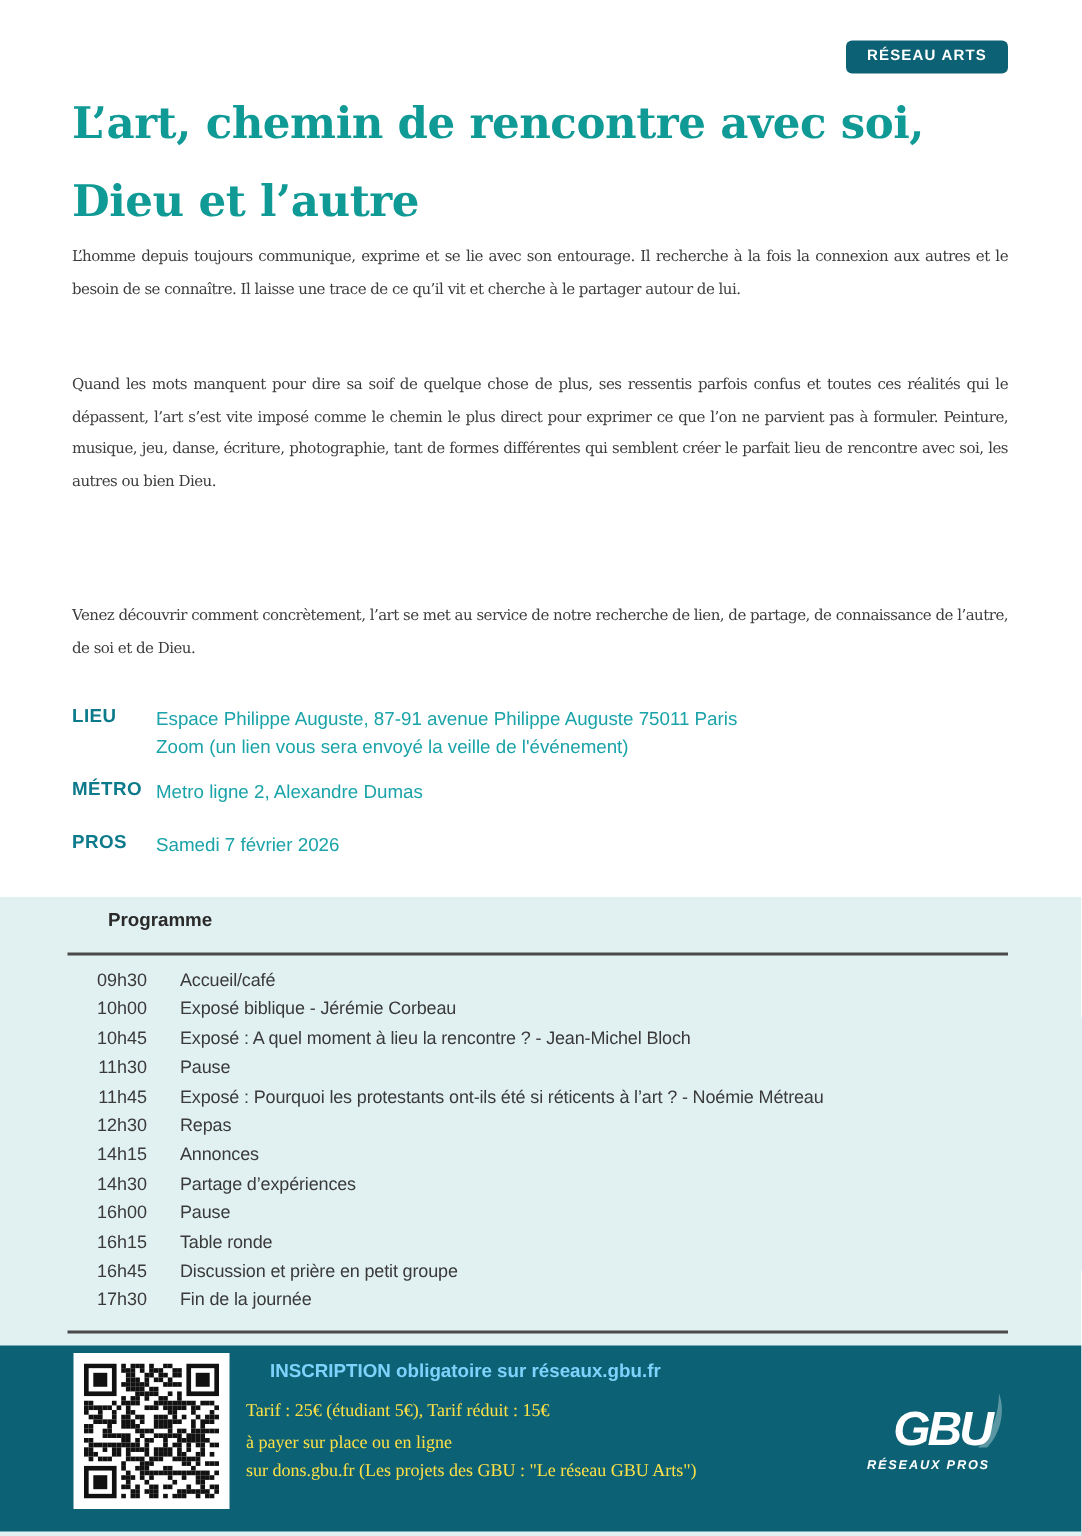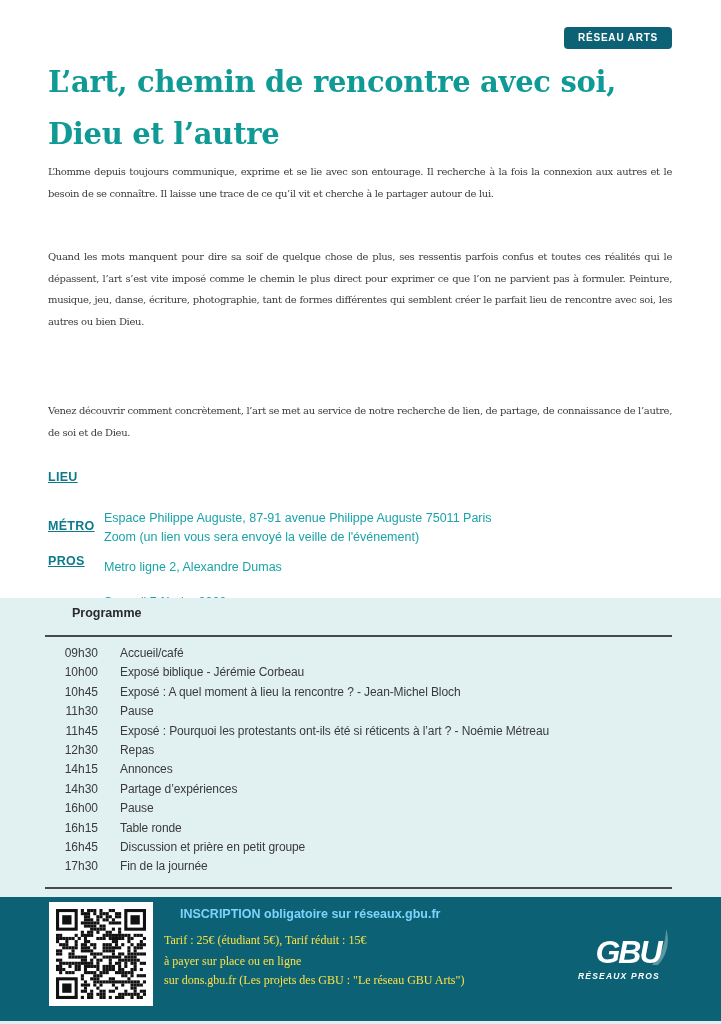--- a/index.html
+++ b/index.html
@@ -20,22 +20,22 @@
   }
   .para {
     position: absolute; left: 48px; width: 624px; margin: 0;
     font-family: "DejaVu Serif", serif; font-size: 10px; line-height: 21.5px; color: #3c3c3c;
     text-align: justify; letter-spacing: -0.35px;
   }
   .p1 { top: 161px; }
   .p2 { top: 246px; }
   .p3 { top: 400px; }
   .info { position: absolute; left: 48px; font-family: "Liberation Sans", sans-serif; font-size: 12.5px; }
-  .info .lbl { position: absolute; left: 0; top: 0; font-weight: bold; color: #0c7a8a; letter-spacing: 0.3px; white-space: nowrap; text-decoration: underline; }
-  .info .val { position: absolute; left: 56px; top: 0; color: #1aa3a8; line-height: 19px; white-space: nowrap; margin-top: 39px; }
+  .info .lbl { position: absolute; left: 0; top: 0; font-weight: bold; color: #0c7a8a; letter-spacing: 0.3px; white-space: nowrap; }
+  .info .val { position: absolute; left: 56px; top: 0; color: #1aa3a8; line-height: 19px; white-space: nowrap; }
   .info-lieu { top: 470px; }
   .info-metro { top: 519px; }
   .info-date { top: 554px; }
 
   .prog {
     position: absolute; left: 0; top: 598px; width: 721px; height: 302px; background: #e1f1f2;
   }
   .prog-title {
     position: absolute; left: 49px; top: 8px; font-family: "Liberation Sans", sans-serif; font-weight: bold;
     font-size: 12.5px; color: #2a2a2a; padding-left: 23px;

